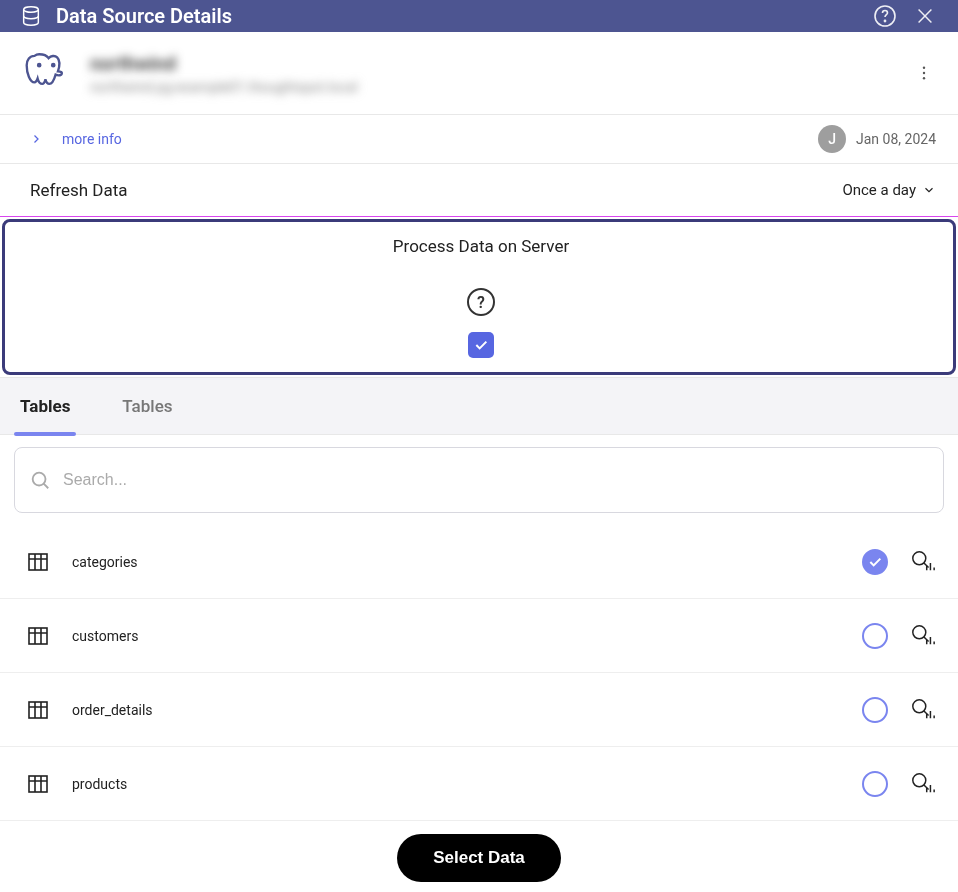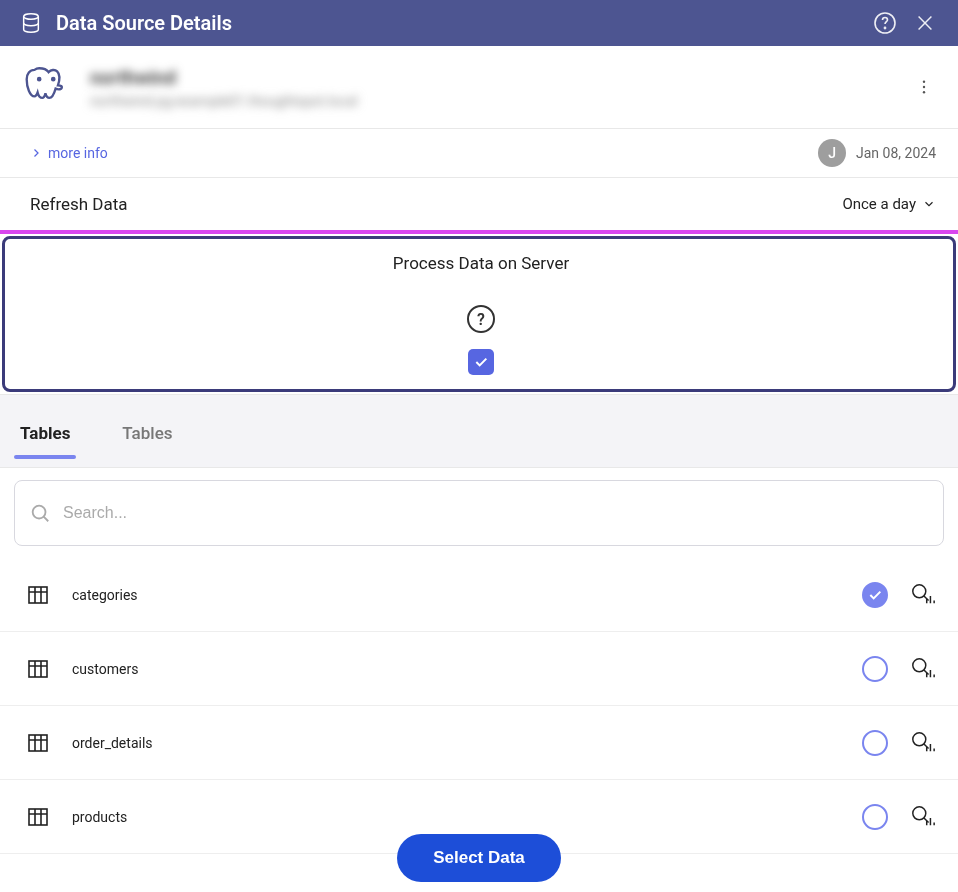--- a/index.html
+++ b/index.html
@@ -10,21 +10,21 @@
     height: 892px;
     overflow: hidden;
     position: relative;
     color: #222;
   }
 
   
   .header {
     background: #4d5591;
     color: #fff;
-    height: 46px;
+    height: 32px;
     display: flex;
     align-items: center;
     padding: 0 20px;
     gap: 14px;
   }
   .header .title {
     font-size: 20px;
     font-weight: 600;
   }
   .header .spacer { flex: 1; }
@@ -72,21 +72,21 @@
 
   
   .more-info-row {
     display: flex;
     align-items: center;
     padding: 10px 22px 10px 30px;
     border-bottom: 1px solid #e8e8e8;
     gap: 10px;
   }
   .more-info-link {
-    display: flex; align-items: center; gap: 6px;
+    display: flex; align-items: center; gap: 20px;
     color: #5766e1;
     font-size: 14px;
     cursor: pointer;
   }
   .more-info-row .spacer { flex: 1; }
   .avatar {
     width: 28px; height: 28px;
     border-radius: 50%;
     background: #9e9e9e;
     color: #fff;
@@ -94,21 +94,21 @@
     font-size: 14px;
     font-weight: 500;
   }
   .date-text { color: #666; font-size: 14px; }
 
   
   .refresh-row {
     display: flex;
     align-items: center;
     padding: 16px 22px 16px 30px;
-    border-bottom: 4px solid #d946ef;
+    border-bottom: 1px solid #d946ef;
   }
   .refresh-label { font-size: 17px; color: #222; }
   .refresh-row .spacer { flex: 1; }
   .refresh-select {
     display: flex; align-items: center; gap: 6px;
     font-size: 15px; color: #222;
     cursor: pointer;
   }
 
   
@@ -142,23 +142,22 @@
     display:flex; align-items:center; justify-content:center;
     cursor: pointer;
   }
 
   
   .tabs-bar {
     background: #f4f4f7;
     border-top: 1px solid #e8e8e8;
     border-bottom: 1px solid #e8e8e8;
     display: flex;
-    align-items: center;
     padding: 0 14px;
-    height: 74px;
+    height: 58px;
     gap: 40px;
   }
   .tab {
     font-size: 17px;
     color: #777;
     padding: 18px 6px 14px 6px;
     cursor: pointer;
     font-weight: 500;
     position: relative;
   }
@@ -220,21 +219,21 @@
     cursor: pointer;
   }
 
   
   .footer {
     position: absolute;
     left: 0; right: 0; bottom: 10px;
     display:flex; justify-content:center;
   }
   .primary-btn {
-    background: #1d4ed8;
+    background: #000000;
     color:#fff;
     border:none;
     border-radius: 26px;
     padding: 14px 36px;
     font-size: 17px;
     font-weight: 600;
     cursor: pointer;
   }
 
   svg { display:block; }

